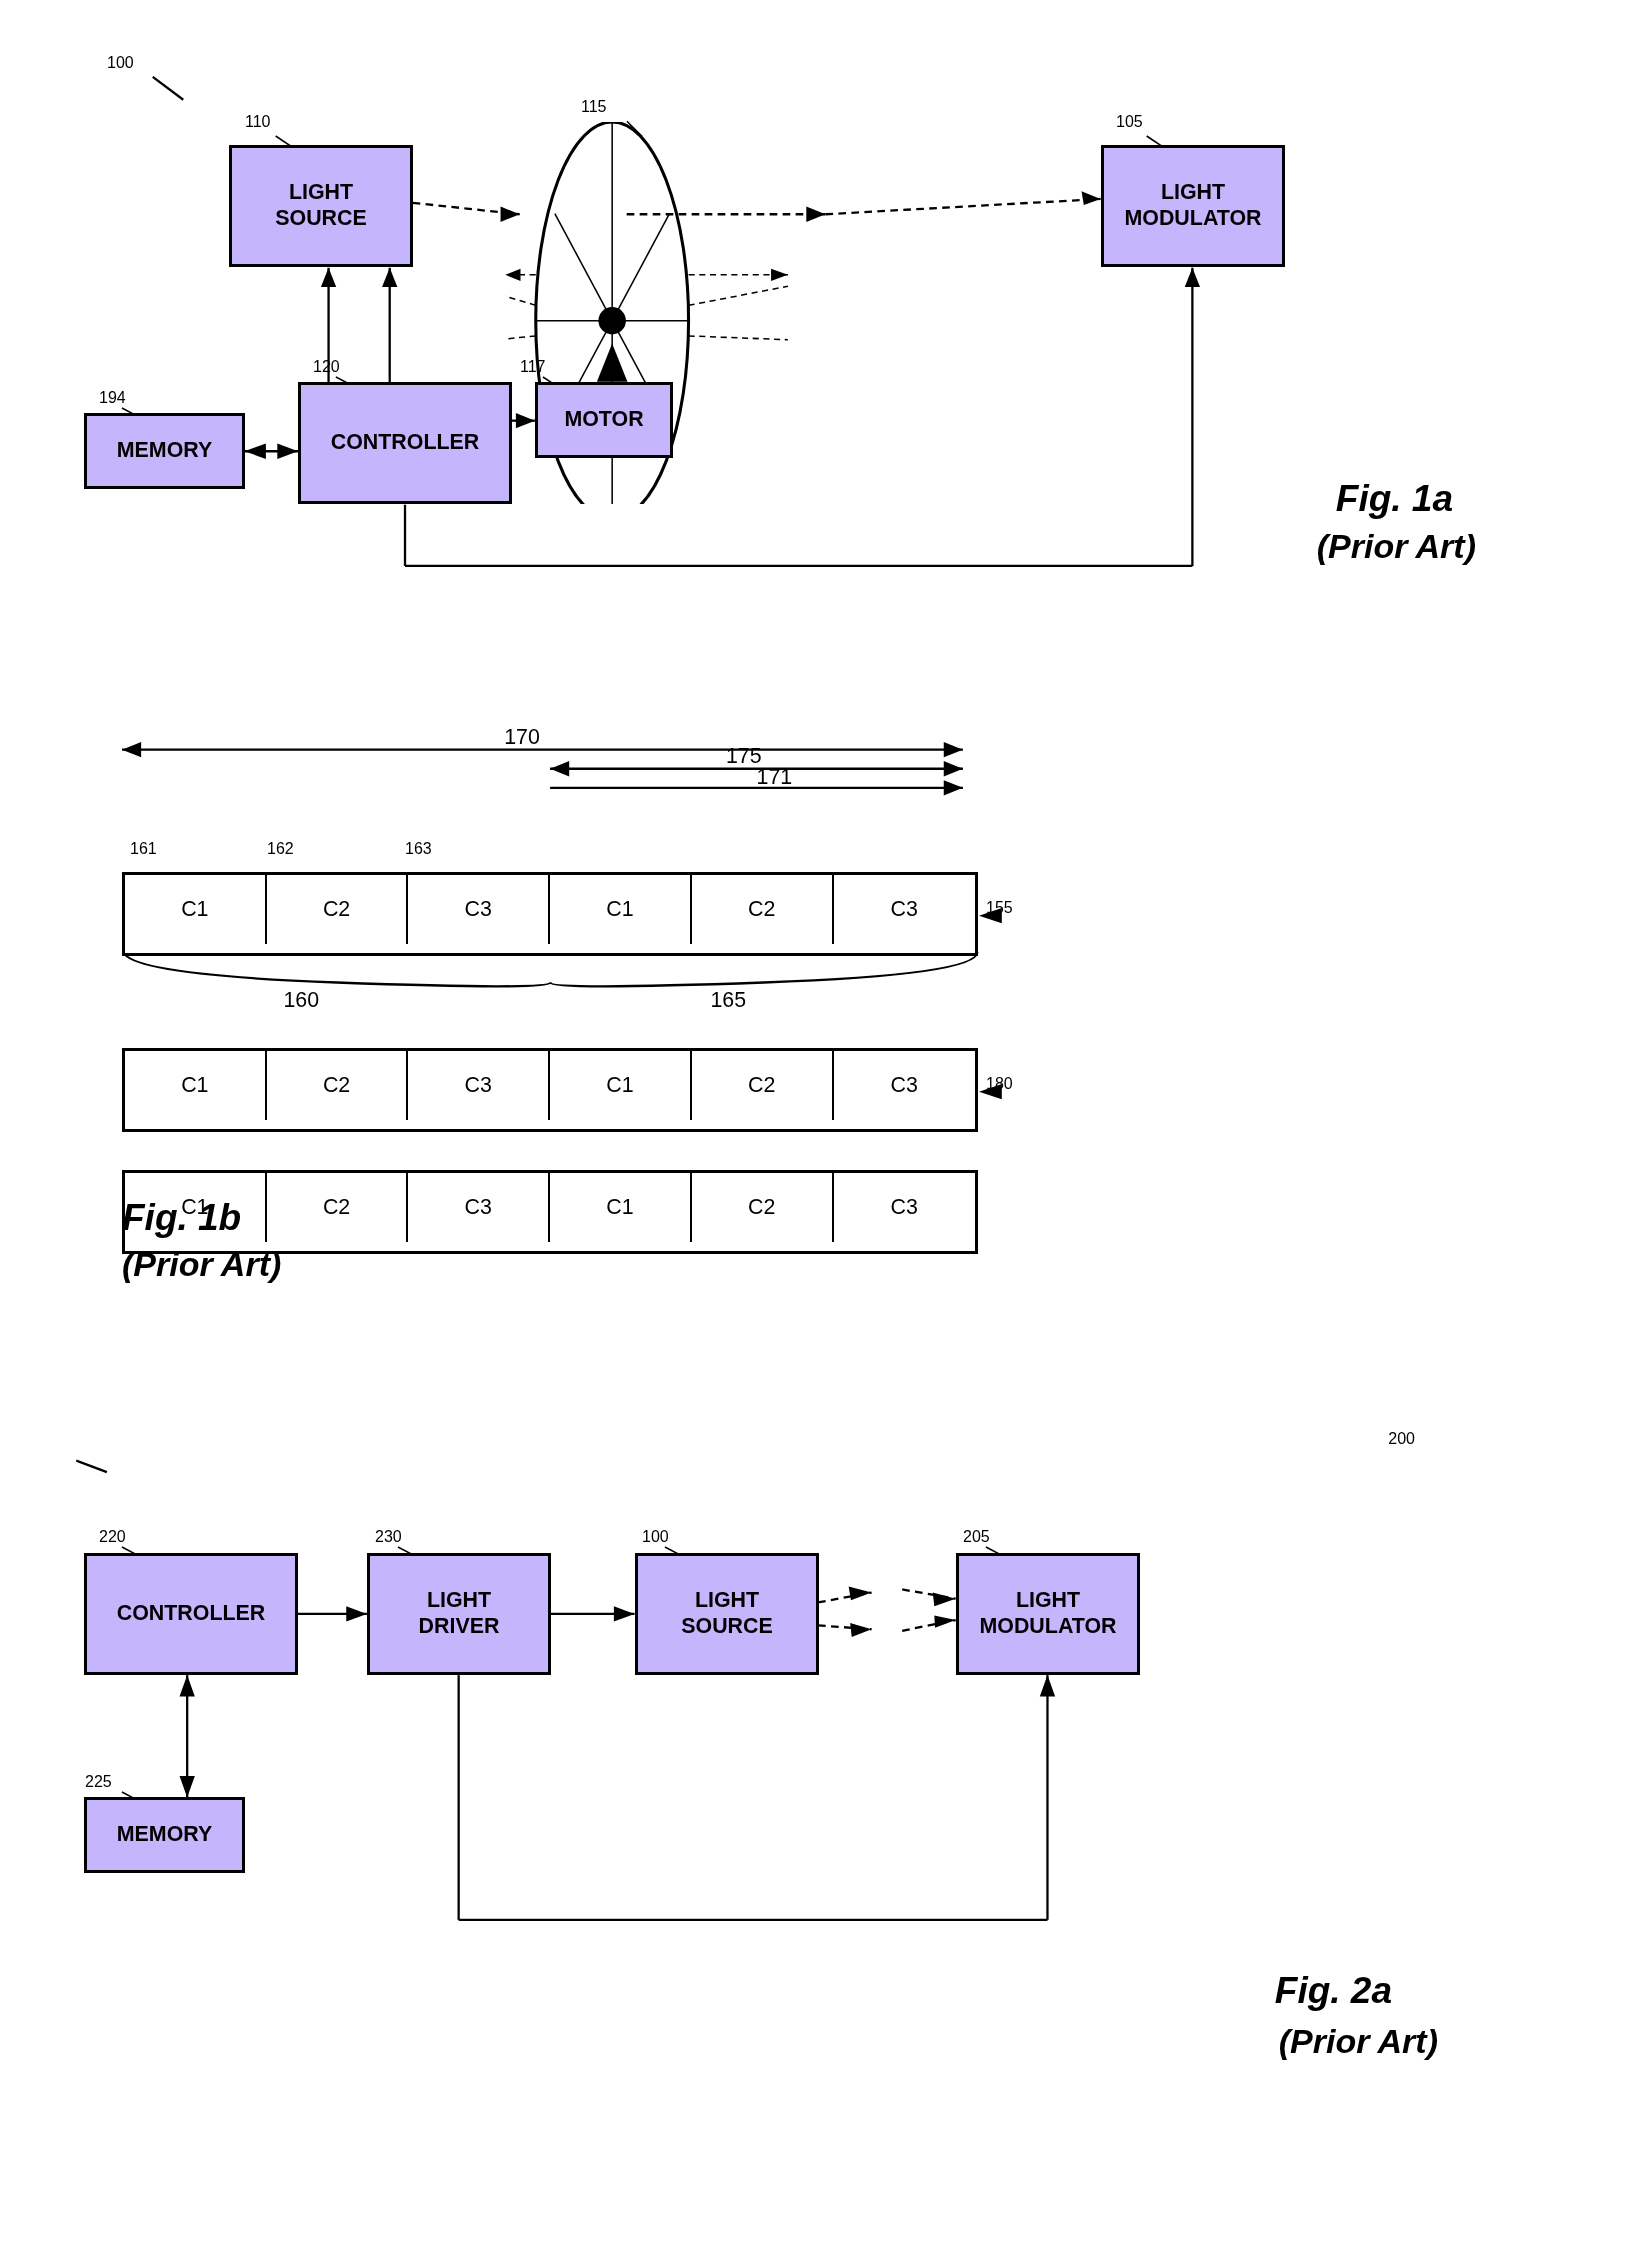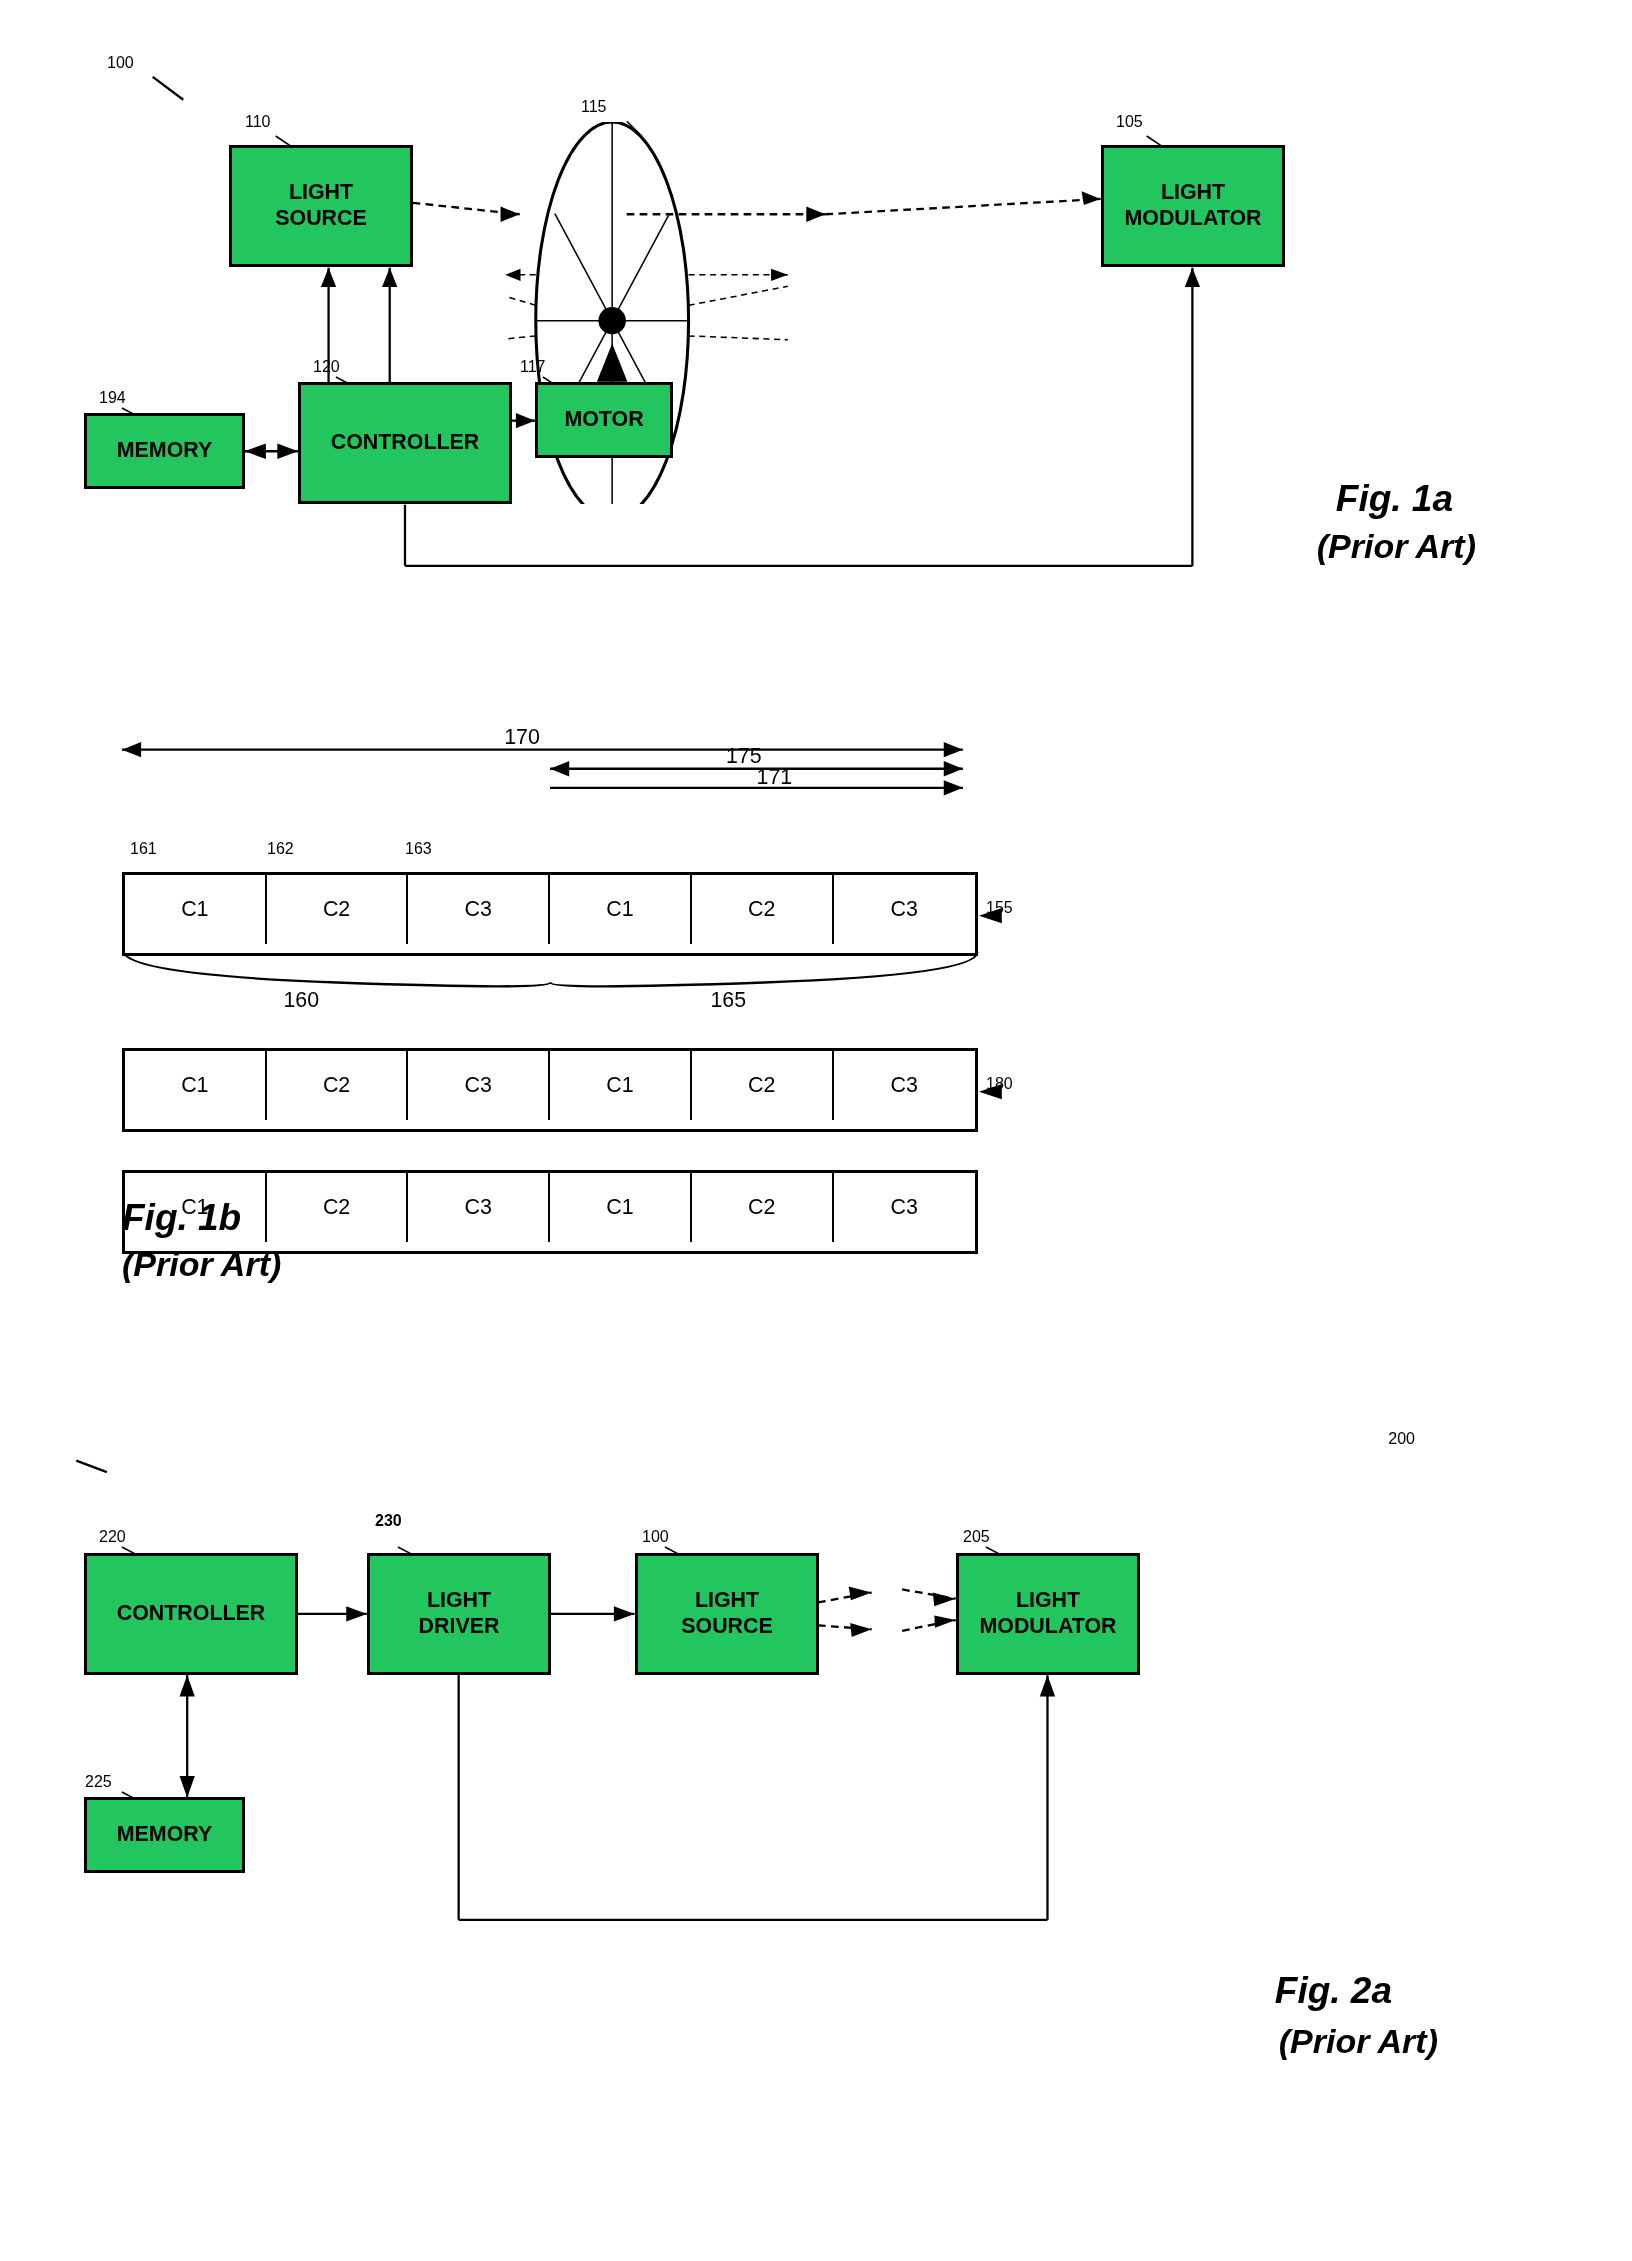--- a/index.html
+++ b/index.html
@@ -32,21 +32,21 @@
       position: absolute;
       font-size: 16px;
       font-family: Arial, sans-serif;
       font-weight: normal;
     }
 
     
     .box {
       position: absolute;
       border: 3.1px solid #000;
-      background: #22c55e;
+      background: #c4b5fd;
       display: flex;
       align-items: center;
       justify-content: center;
       text-align: center;
       font-size: 21.4px;
       font-weight: bold;
       font-family: Arial, sans-serif;
       line-height: 1.2;
     }
 
@@ -314,21 +314,21 @@
     </svg>
 
     <span class="ref-label" style="left:38px; top:113px;">220</span>
     <svg class="svg-overlay" width="61" height="38" style="left:38px;top:113px;" viewBox="0 0 80 50">
       <line x1="30" y1="25" x2="55" y2="38" stroke="#000" stroke-width="2"></line>
     </svg>
     <div class="box" style="left:23px; top:138px; width:214px; height:122px;">
       <span>CONTROLLER</span>
     </div>
 
-    <span class="ref-label" style="left:314px; top:97px;font-weight:bold;">230</span>
+    <span class="ref-label" style="left:314px; top:113px;">230</span>
     <svg class="svg-overlay" width="61" height="38" style="left:314px;top:113px;" viewBox="0 0 80 50">
       <line x1="30" y1="25" x2="55" y2="38" stroke="#000" stroke-width="2"></line>
     </svg>
     <div class="box" style="left:306px; top:138px; width:184px; height:122px;">
       <span style="white-space:pre-line;">LIGHT
 DRIVER</span>
     </div>
 
     <span class="ref-label" style="left:581px; top:113px;">100</span>
     <svg class="svg-overlay" width="61" height="38" style="left:581px;top:113px;" viewBox="0 0 80 50">

